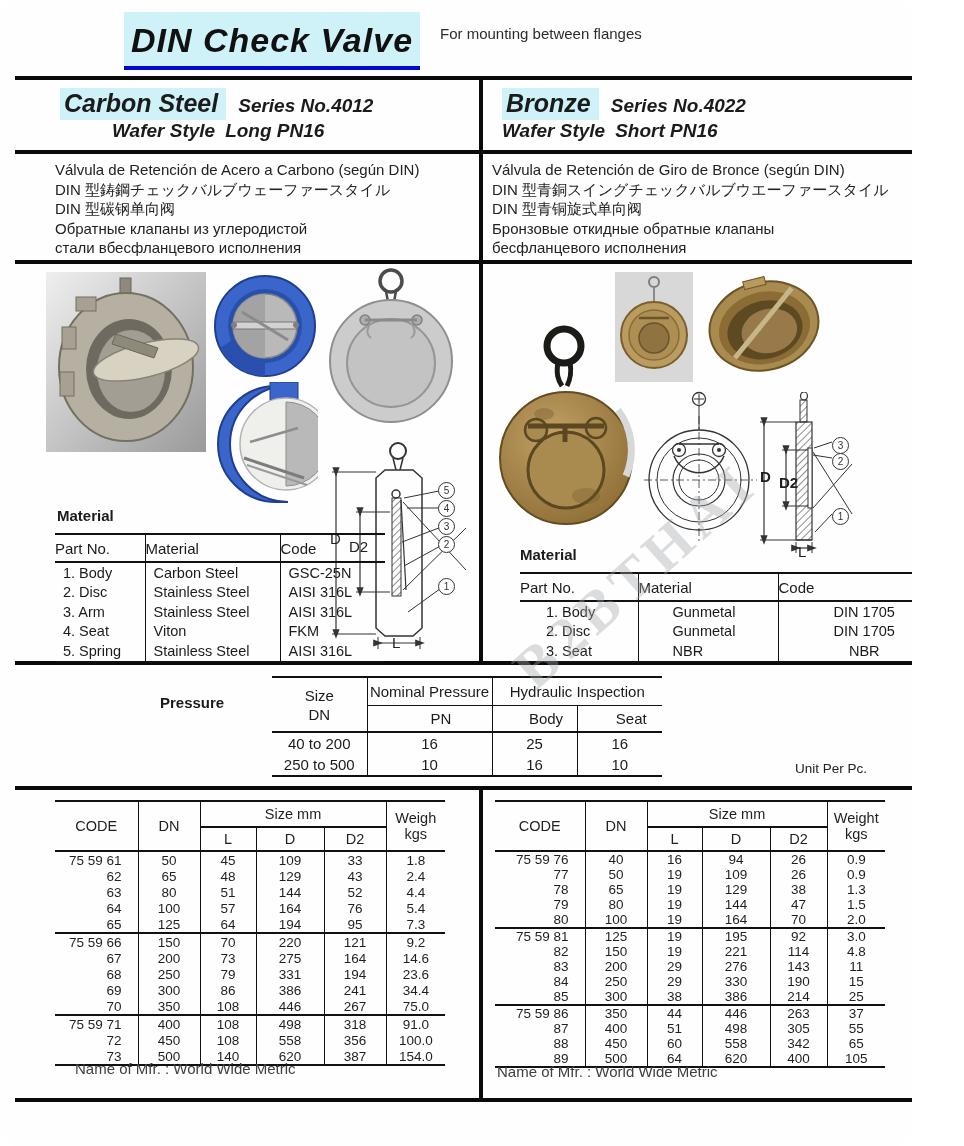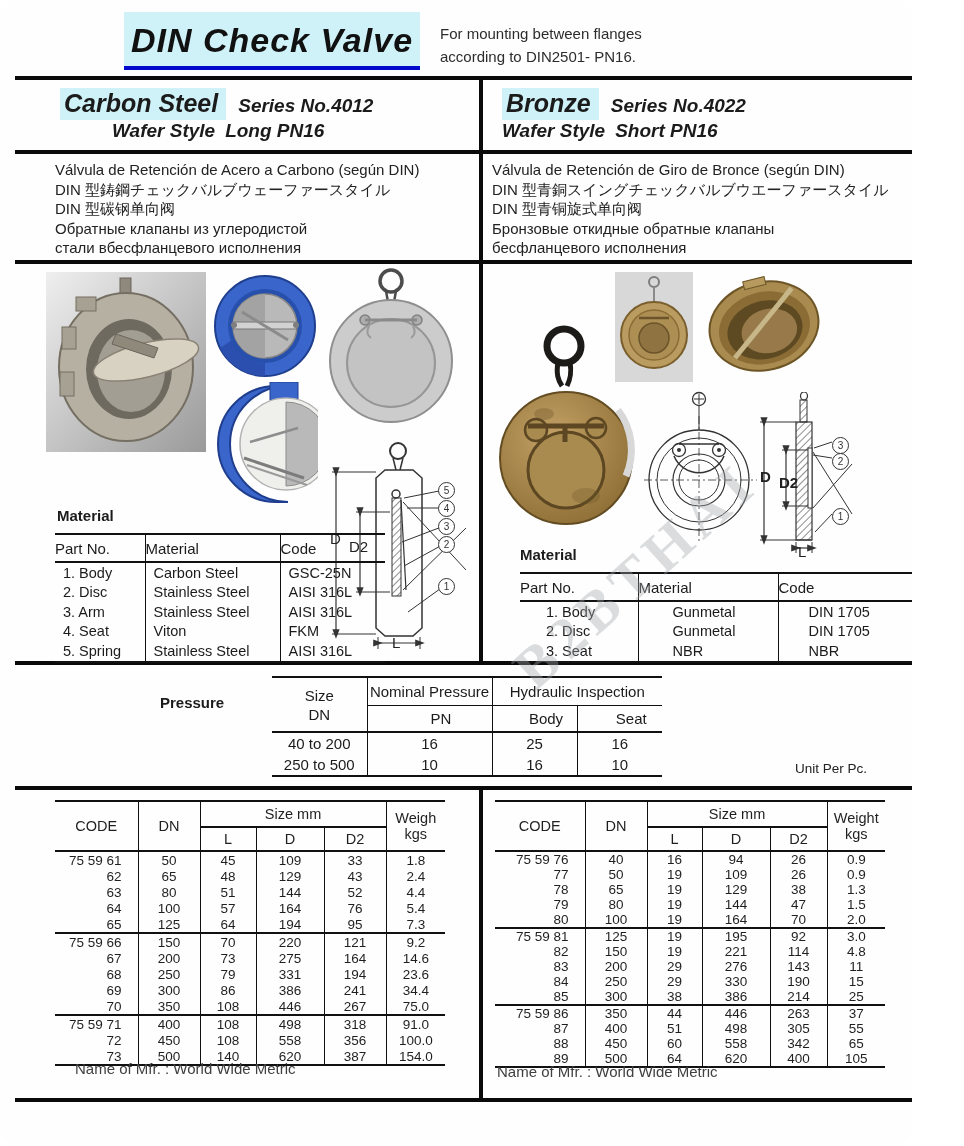--- a/index.html
+++ b/index.html
@@ -49,21 +49,21 @@
   .mat-table th { font-size:15px; height:26px; border-bottom:2px solid #111; text-align:left; }
   .mat-table th, .mat-table td { border-left:1px solid #111; border-right:1px solid #111; }
   .mat-table tr > *:first-child { border-left:none; }
   .mat-table tr > *:last-child  { border-right:none; }
   .mat-table td { height:19.5px; text-align:left; }
   .mat-table td:nth-child(1){ padding-left:8px; }
   .mat-table td:nth-child(2){ padding-left:8px; }
   .mat-table td:nth-child(3){ padding-left:8px; }
   .mat-table-right td:nth-child(1){ padding-left:26px; }
   .mat-table-right td:nth-child(2){ padding-left:34px; }
-  .mat-table-right td:nth-child(3){ padding-left:30px; }
+  .mat-table-right td:nth-child(3){ padding-left:38px;text-align:center; }
   .mat-label { position:absolute; font-size:15px; font-weight:bold; }
 
   
   .pressure-label { position:absolute; font-size:15px; font-weight:bold; }
   .press-table { position:absolute; border-top:2px solid #111; border-bottom:2px solid #111; font-size:15px; }
   .press-table th, .press-table td { border-left:1px solid #111; border-right:1px solid #111; text-align:center; }
   .press-table tr > *:first-child { border-left:none; }
   .press-table tr > *:last-child  { border-right:none; }
   .press-table .h-top { height:27px; border-bottom:1.5px solid #111; }
   .press-table .h-size { border-bottom:2px solid #111; line-height:19px; }
@@ -99,21 +99,20 @@
 <body>
 
 <div class="page">
 
   <div class="title-box">
     <span class="t">DIN Check Valve</span>
   </div>
   <div class="title-underline"></div>
   <div class="subtitle">
     <div>For mounting between flanges</div>
-    <div>according to DIN2501- PN16.</div>
   </div>
 
   <div class="hline" style="top:76px"></div>
   <div class="hline" style="top:150px"></div>
   <div class="hline" style="top:260px"></div>
   <div class="hline" style="top:661px"></div>
   <div class="hline" style="top:786px"></div>
   <div class="hline" style="top:1098px"></div>
   <div class="vseg" style="top:76px;height:589px"></div>
   <div class="vseg" style="top:786px;height:316px"></div>

